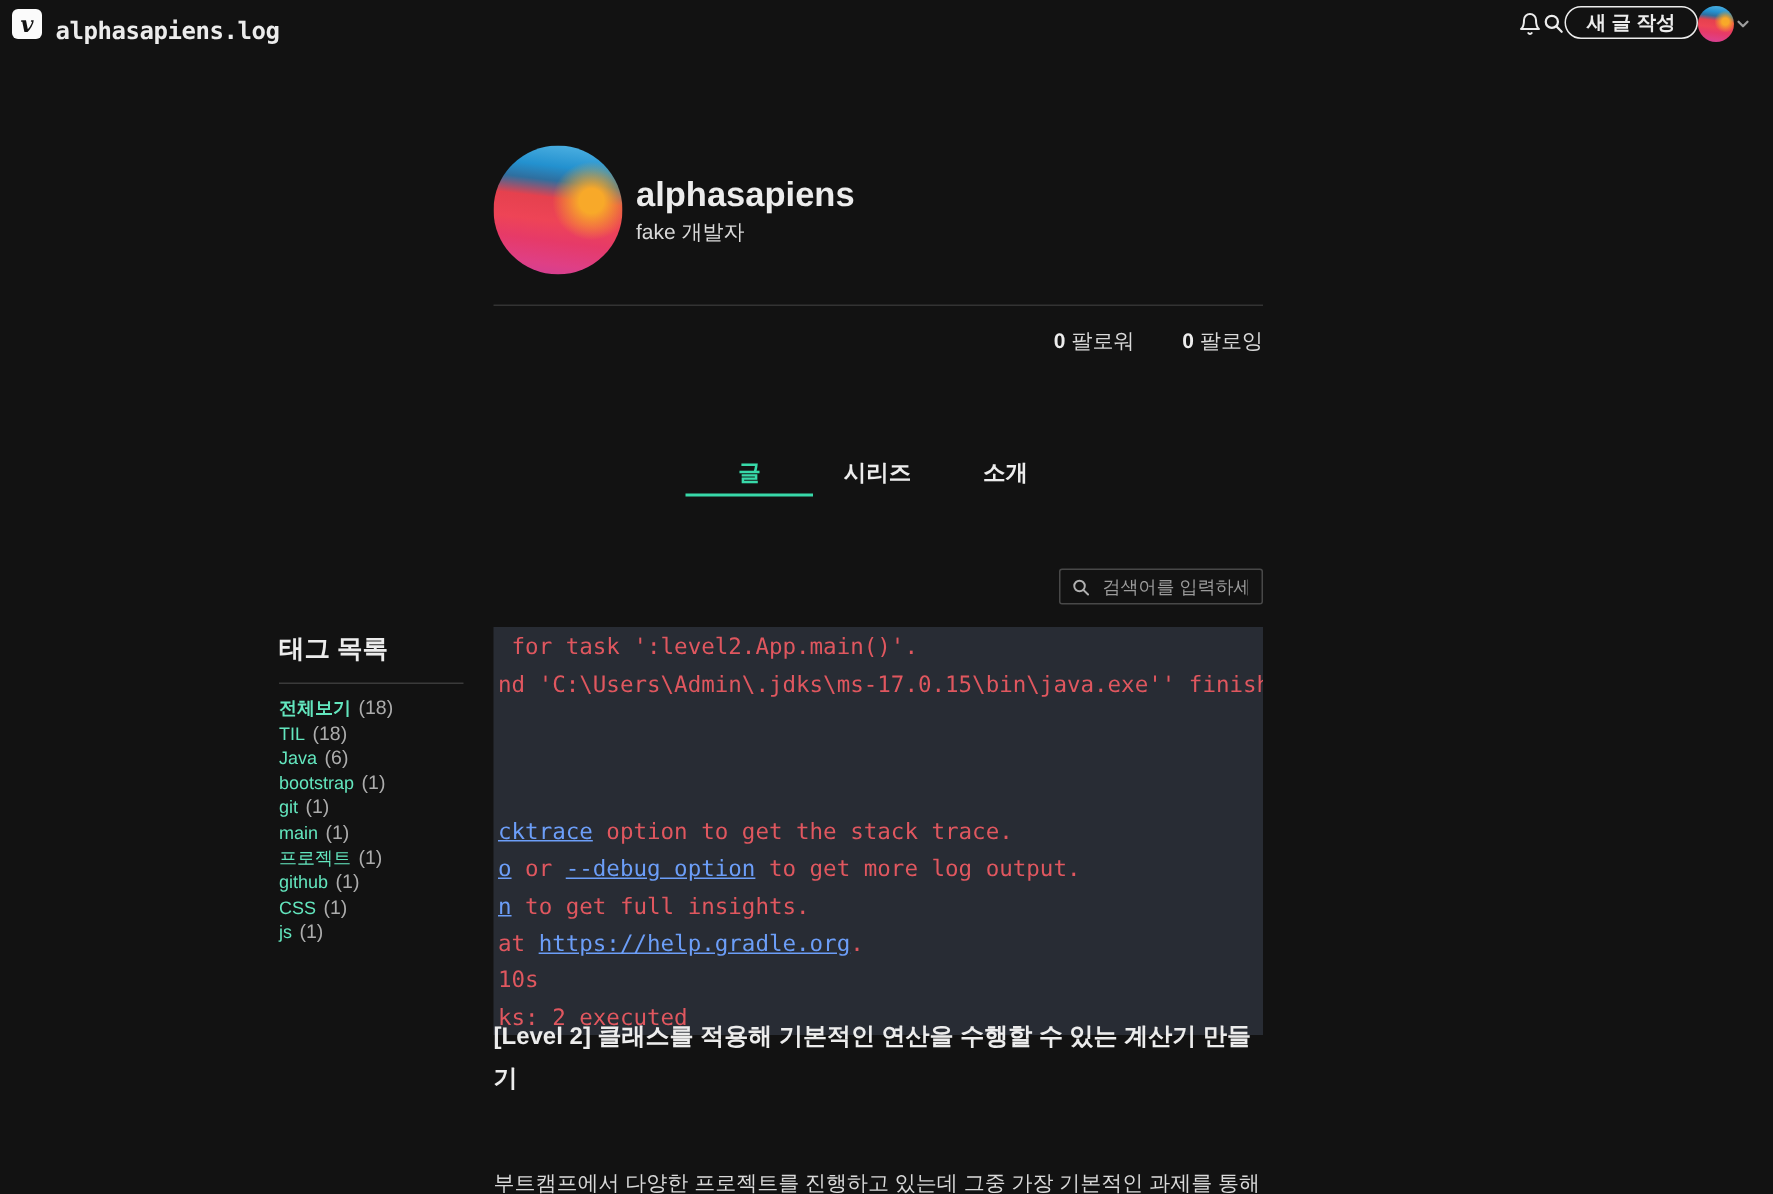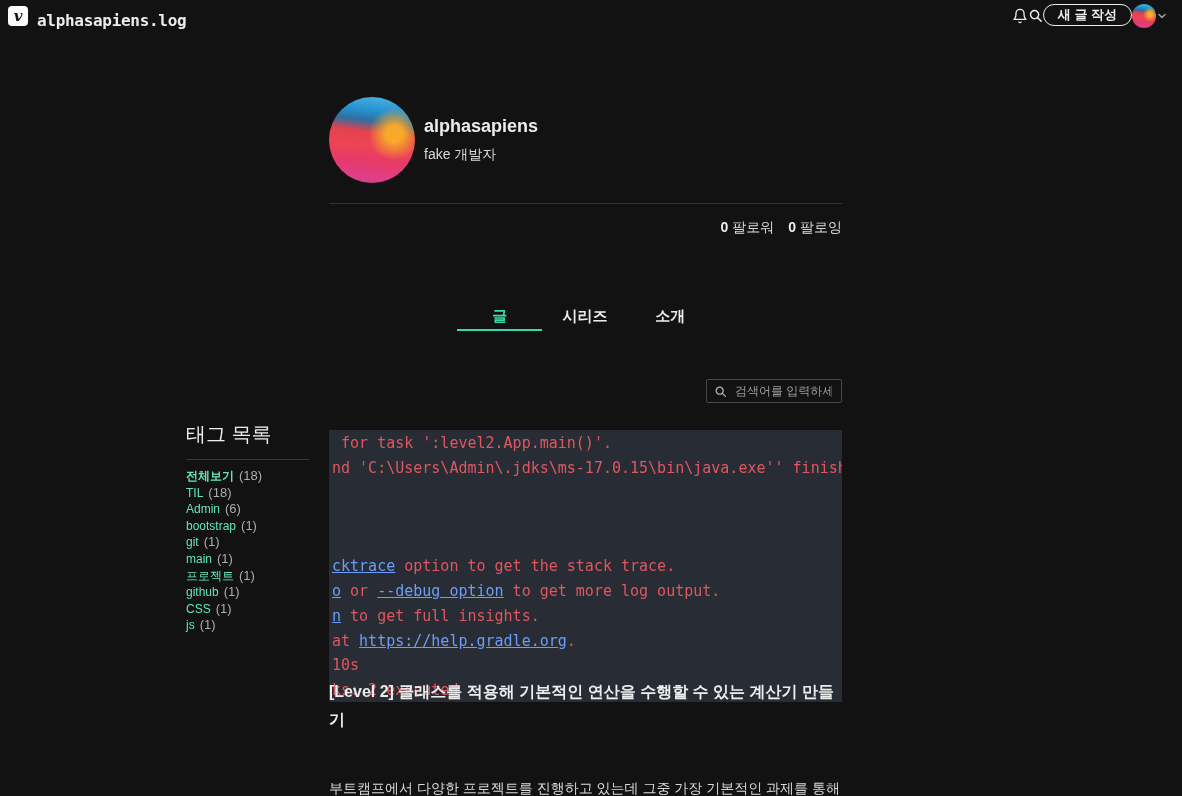--- a/index.html
+++ b/index.html
@@ -33,54 +33,54 @@
 
   
   .bigsur{
     background:
       radial-gradient(circle at 76% 43%, #f8a929 0%, #f8a929 10%, rgba(248,169,41,0) 32%),
       linear-gradient(187deg,#56b7e6 0%,#2391cf 20%,#2f6f9f 30%,#e5414e 42%,#ee4456 58%,#e63a68 72%,#df3f85 88%,#cf3f97 100%);
   }
 
   
   .profile-avatar{position:absolute;left:329px;top:97px;width:86px;height:86px;border-radius:50%;}
-  .profile-name{position:absolute;left:424px;top:116px;font-size:18px;font-weight:700;color:#ececec;}
+  .profile-name{position:absolute;left:424px;top:116px;font-size:23px;font-weight:700;color:#ececec;}
   .profile-bio{position:absolute;left:424px;top:146px;font-size:14px;color:#d9d9d9;}
   .divider{position:absolute;left:329px;top:203px;width:513px;height:1px;background:#333;}
 
   .follow-row{position:absolute;left:329px;top:219px;width:513px;text-align:right;
     font-size:14px;color:#d9d9d9;}
-  .follow-group{margin-left:10px;}
+  .follow-group{margin-left:28px;}
   .follow-num{color:#ececec;font-weight:700;margin-right:4px;}
 
   
   .tabs{position:absolute;left:457px;top:302px;width:256px;height:29px;display:flex;}
   .tab{flex:1;text-align:center;font-size:15px;font-weight:700;color:#ececec;
     line-height:27px;cursor:pointer;box-sizing:border-box;}
   .tab.active{color:var(--accent,#38d9a9);border-bottom:2px solid var(--accent,#38d9a9);}
 
   
   .search-box{position:absolute;left:706px;top:379px;width:136px;height:24px;
     border:1px solid #484848;border-radius:2px;display:flex;align-items:center;
     padding:0 7px;gap:6px;box-sizing:border-box;}
   .search-box input{background:transparent;border:0;outline:0;color:#d9d9d9;
     font-size:12px;width:100%;font-family:"Liberation Sans", sans-serif;}
   .search-box input::placeholder{color:#9c9c9c;}
 
   
   .tag-section{position:absolute;left:186px;top:421px;width:130px;}
-  .tag-title{font-size:20px;font-weight:400;color:#ececec;}
+  .tag-title{font-size:17px;font-weight:700;color:#ececec;}
   .tag-divider{height:1px;background:#3a3a3a;margin:11px 0 8px;width:123px;}
   .tag-item{font-size:12px;line-height:16.6px;white-space:nowrap;cursor:pointer;}
   .tag-name{color:var(--tag-green,#63e6be);}
   .tag-item.active .tag-name{font-weight:700;}
   .tag-count{color:#acacac;margin-left:5px;font-size:13px;}
 
   
-  .code-thumb{position:absolute;left:329px;top:430px;width:513px;height:272px;
+  .code-thumb{position:absolute;left:329px;top:418px;width:513px;height:272px;
     background:var(--code-bg,#282c34);overflow:hidden;
     font-family:"DejaVu Sans Mono", monospace;font-size:15px;line-height:24.7px;
     color:var(--code-red,#e0575f);padding:1px 0 0 3px;box-sizing:border-box;
     white-space:pre;cursor:pointer;}
   .code-line{height:24.7px;}
   .code-link{color:var(--code-blue,#6c9ef8);text-decoration:underline;}
 
   .post-title{position:absolute;left:329px;top:678px;width:513px;margin:0;
     font-size:16px;font-weight:700;color:#ececec;line-height:28px;cursor:pointer;}
   .post-excerpt{position:absolute;left:329px;top:777px;width:513px;margin:0;
@@ -144,21 +144,21 @@
   </span>
   <input placeholder="검색어를 입력하세요" style="">
 </div>
 
 <aside class="tag-section">
   <div class="tag-title">태그 목록</div>
   <div class="tag-divider"></div>
   <div id="tag-items">
       <div class="tag-item active"><span class="tag-name">전체보기</span><span class="tag-count">(18)</span></div>
       <div class="tag-item"><span class="tag-name">TIL</span><span class="tag-count">(18)</span></div>
-      <div class="tag-item"><span class="tag-name">Admin</span><span class="tag-count">(6)</span></div>
+      <div class="tag-item"><span class="tag-name">Java</span><span class="tag-count">(6)</span></div>
       <div class="tag-item"><span class="tag-name">bootstrap</span><span class="tag-count">(1)</span></div>
       <div class="tag-item"><span class="tag-name">git</span><span class="tag-count">(1)</span></div>
       <div class="tag-item"><span class="tag-name">main</span><span class="tag-count">(1)</span></div>
       <div class="tag-item"><span class="tag-name">프로젝트</span><span class="tag-count">(1)</span></div>
       <div class="tag-item"><span class="tag-name">github</span><span class="tag-count">(1)</span></div>
       <div class="tag-item"><span class="tag-name">CSS</span><span class="tag-count">(1)</span></div>
       <div class="tag-item"><span class="tag-name">js</span><span class="tag-count">(1)</span></div>
     </div>
 </aside>
 

